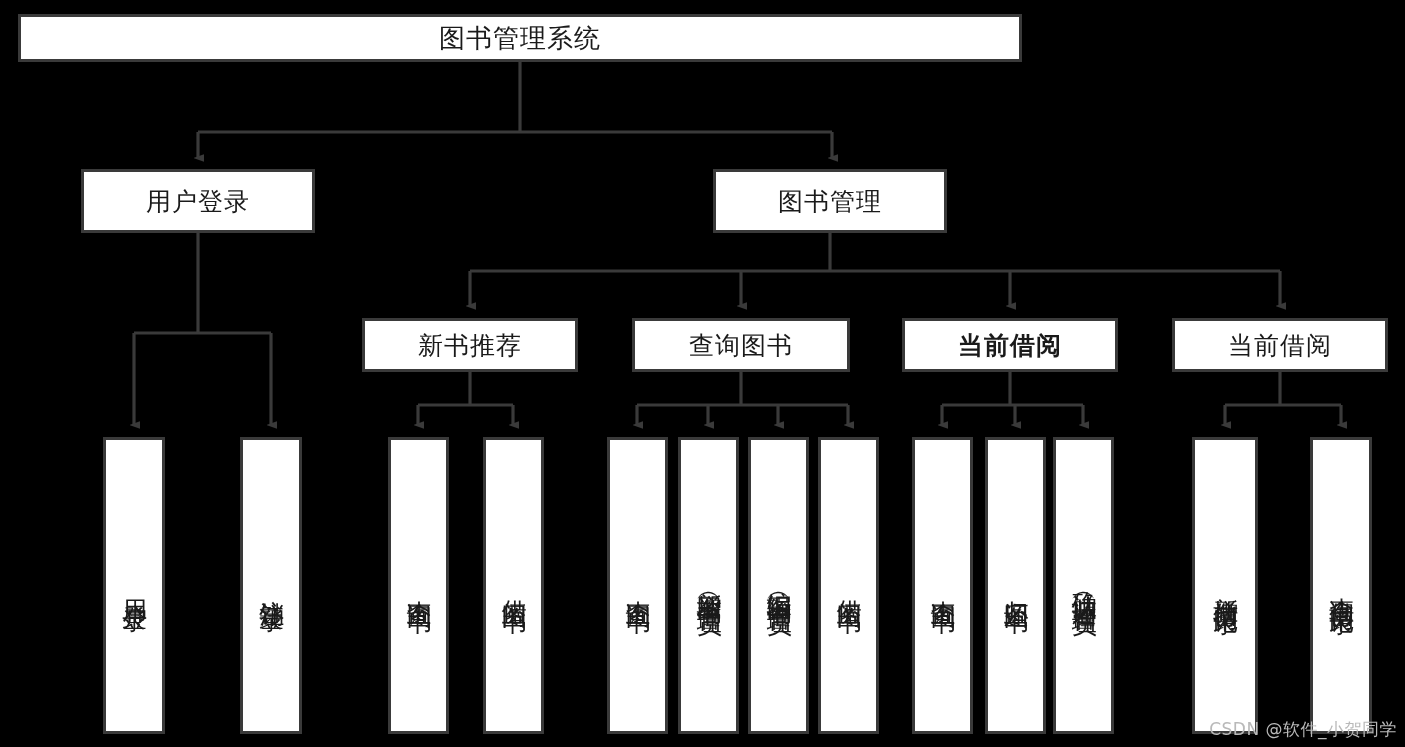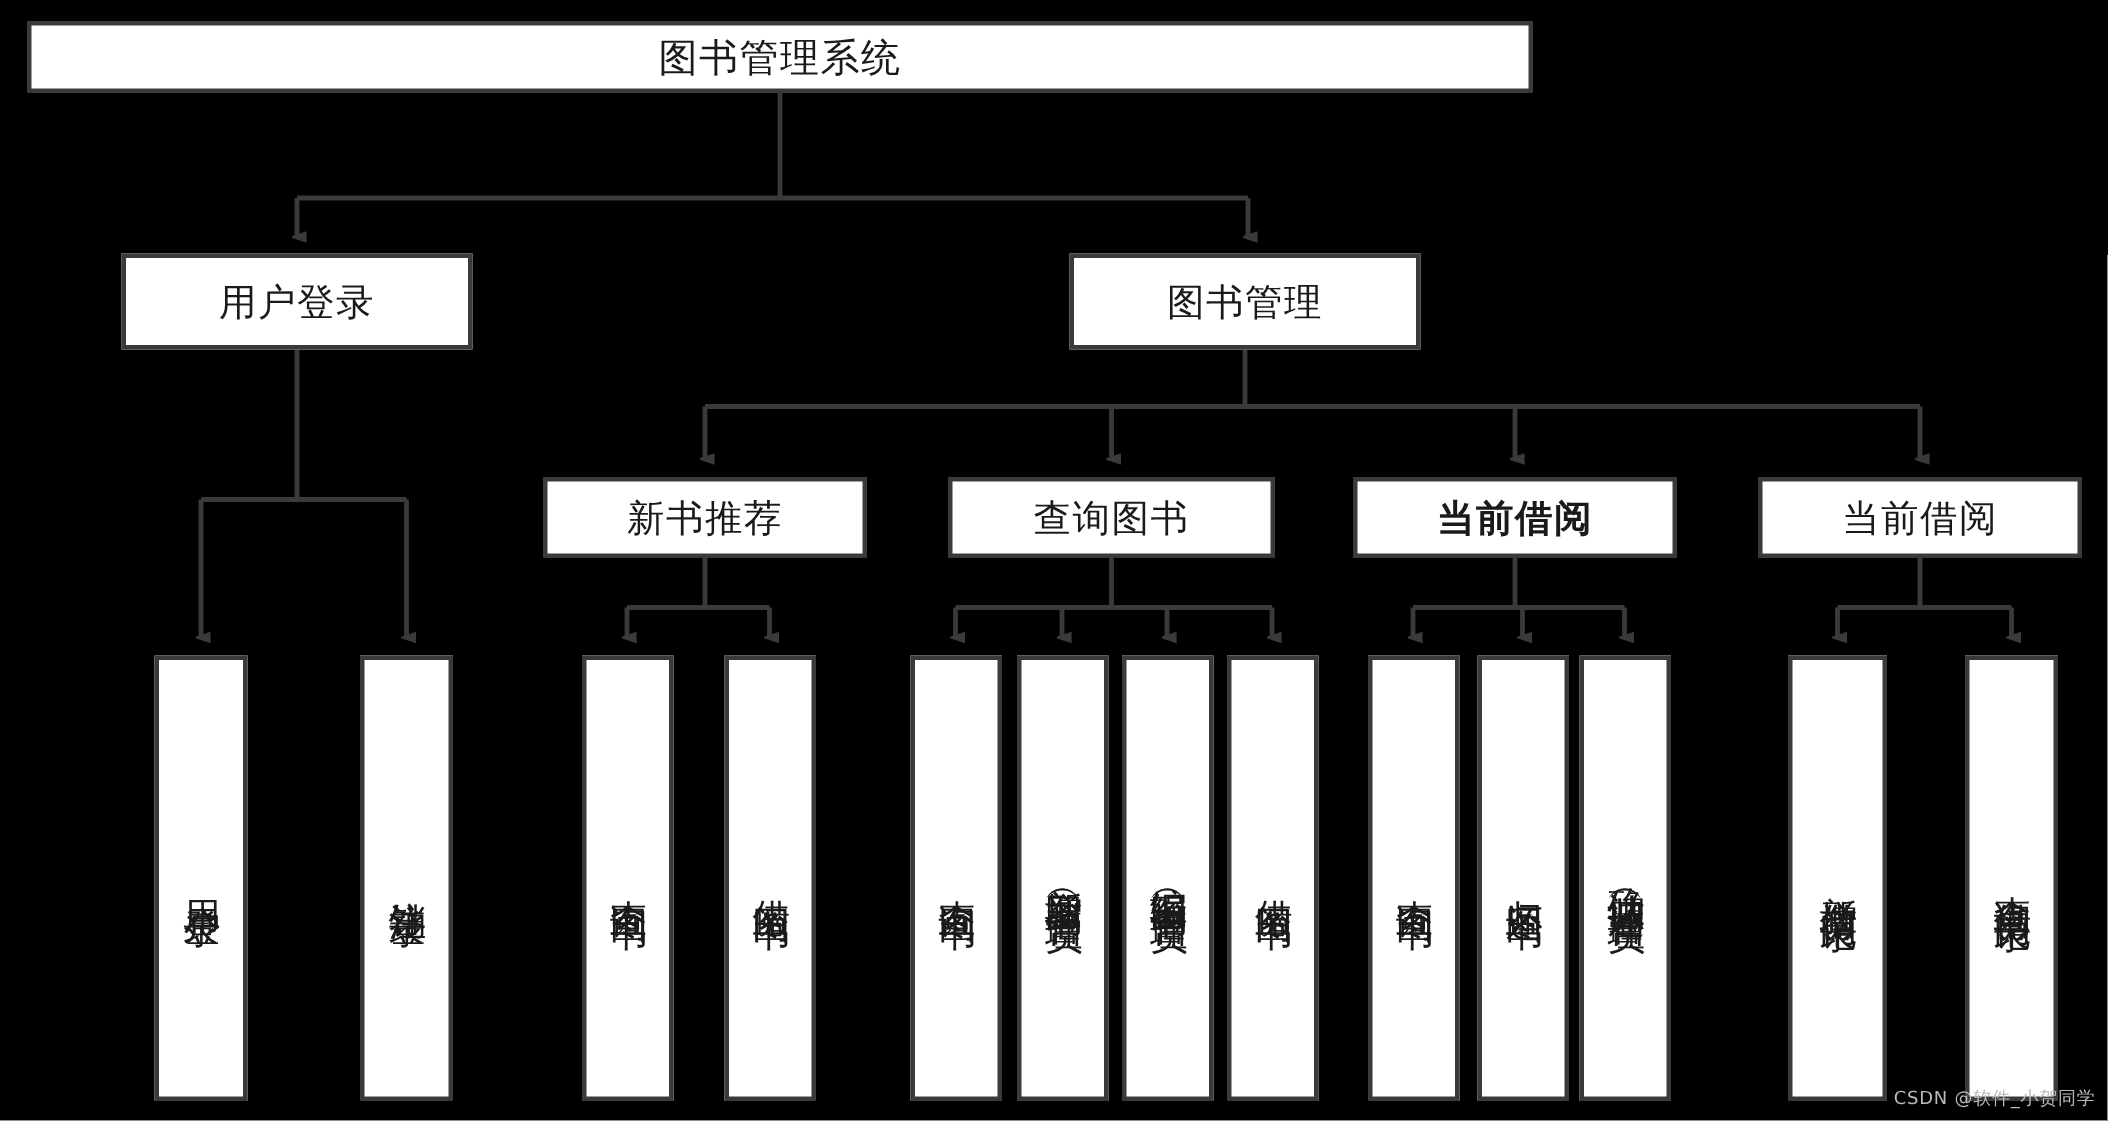--- a/index.html
+++ b/index.html
@@ -50,21 +50,21 @@
     white-space: nowrap;
     letter-spacing: 3px;
   }
   .node.root {
     font-size: 26px;
   }
   #watermark {
     position: absolute;
     right: 8px;
     bottom: 6px;
-    font-size: 12px;
+    font-size: 17px;
     color: #b9b9b9;
     letter-spacing: 0.5px;
     white-space: nowrap;
   }
 </style>
 </head>
 <body>
 
 <div id="canvas">
 

